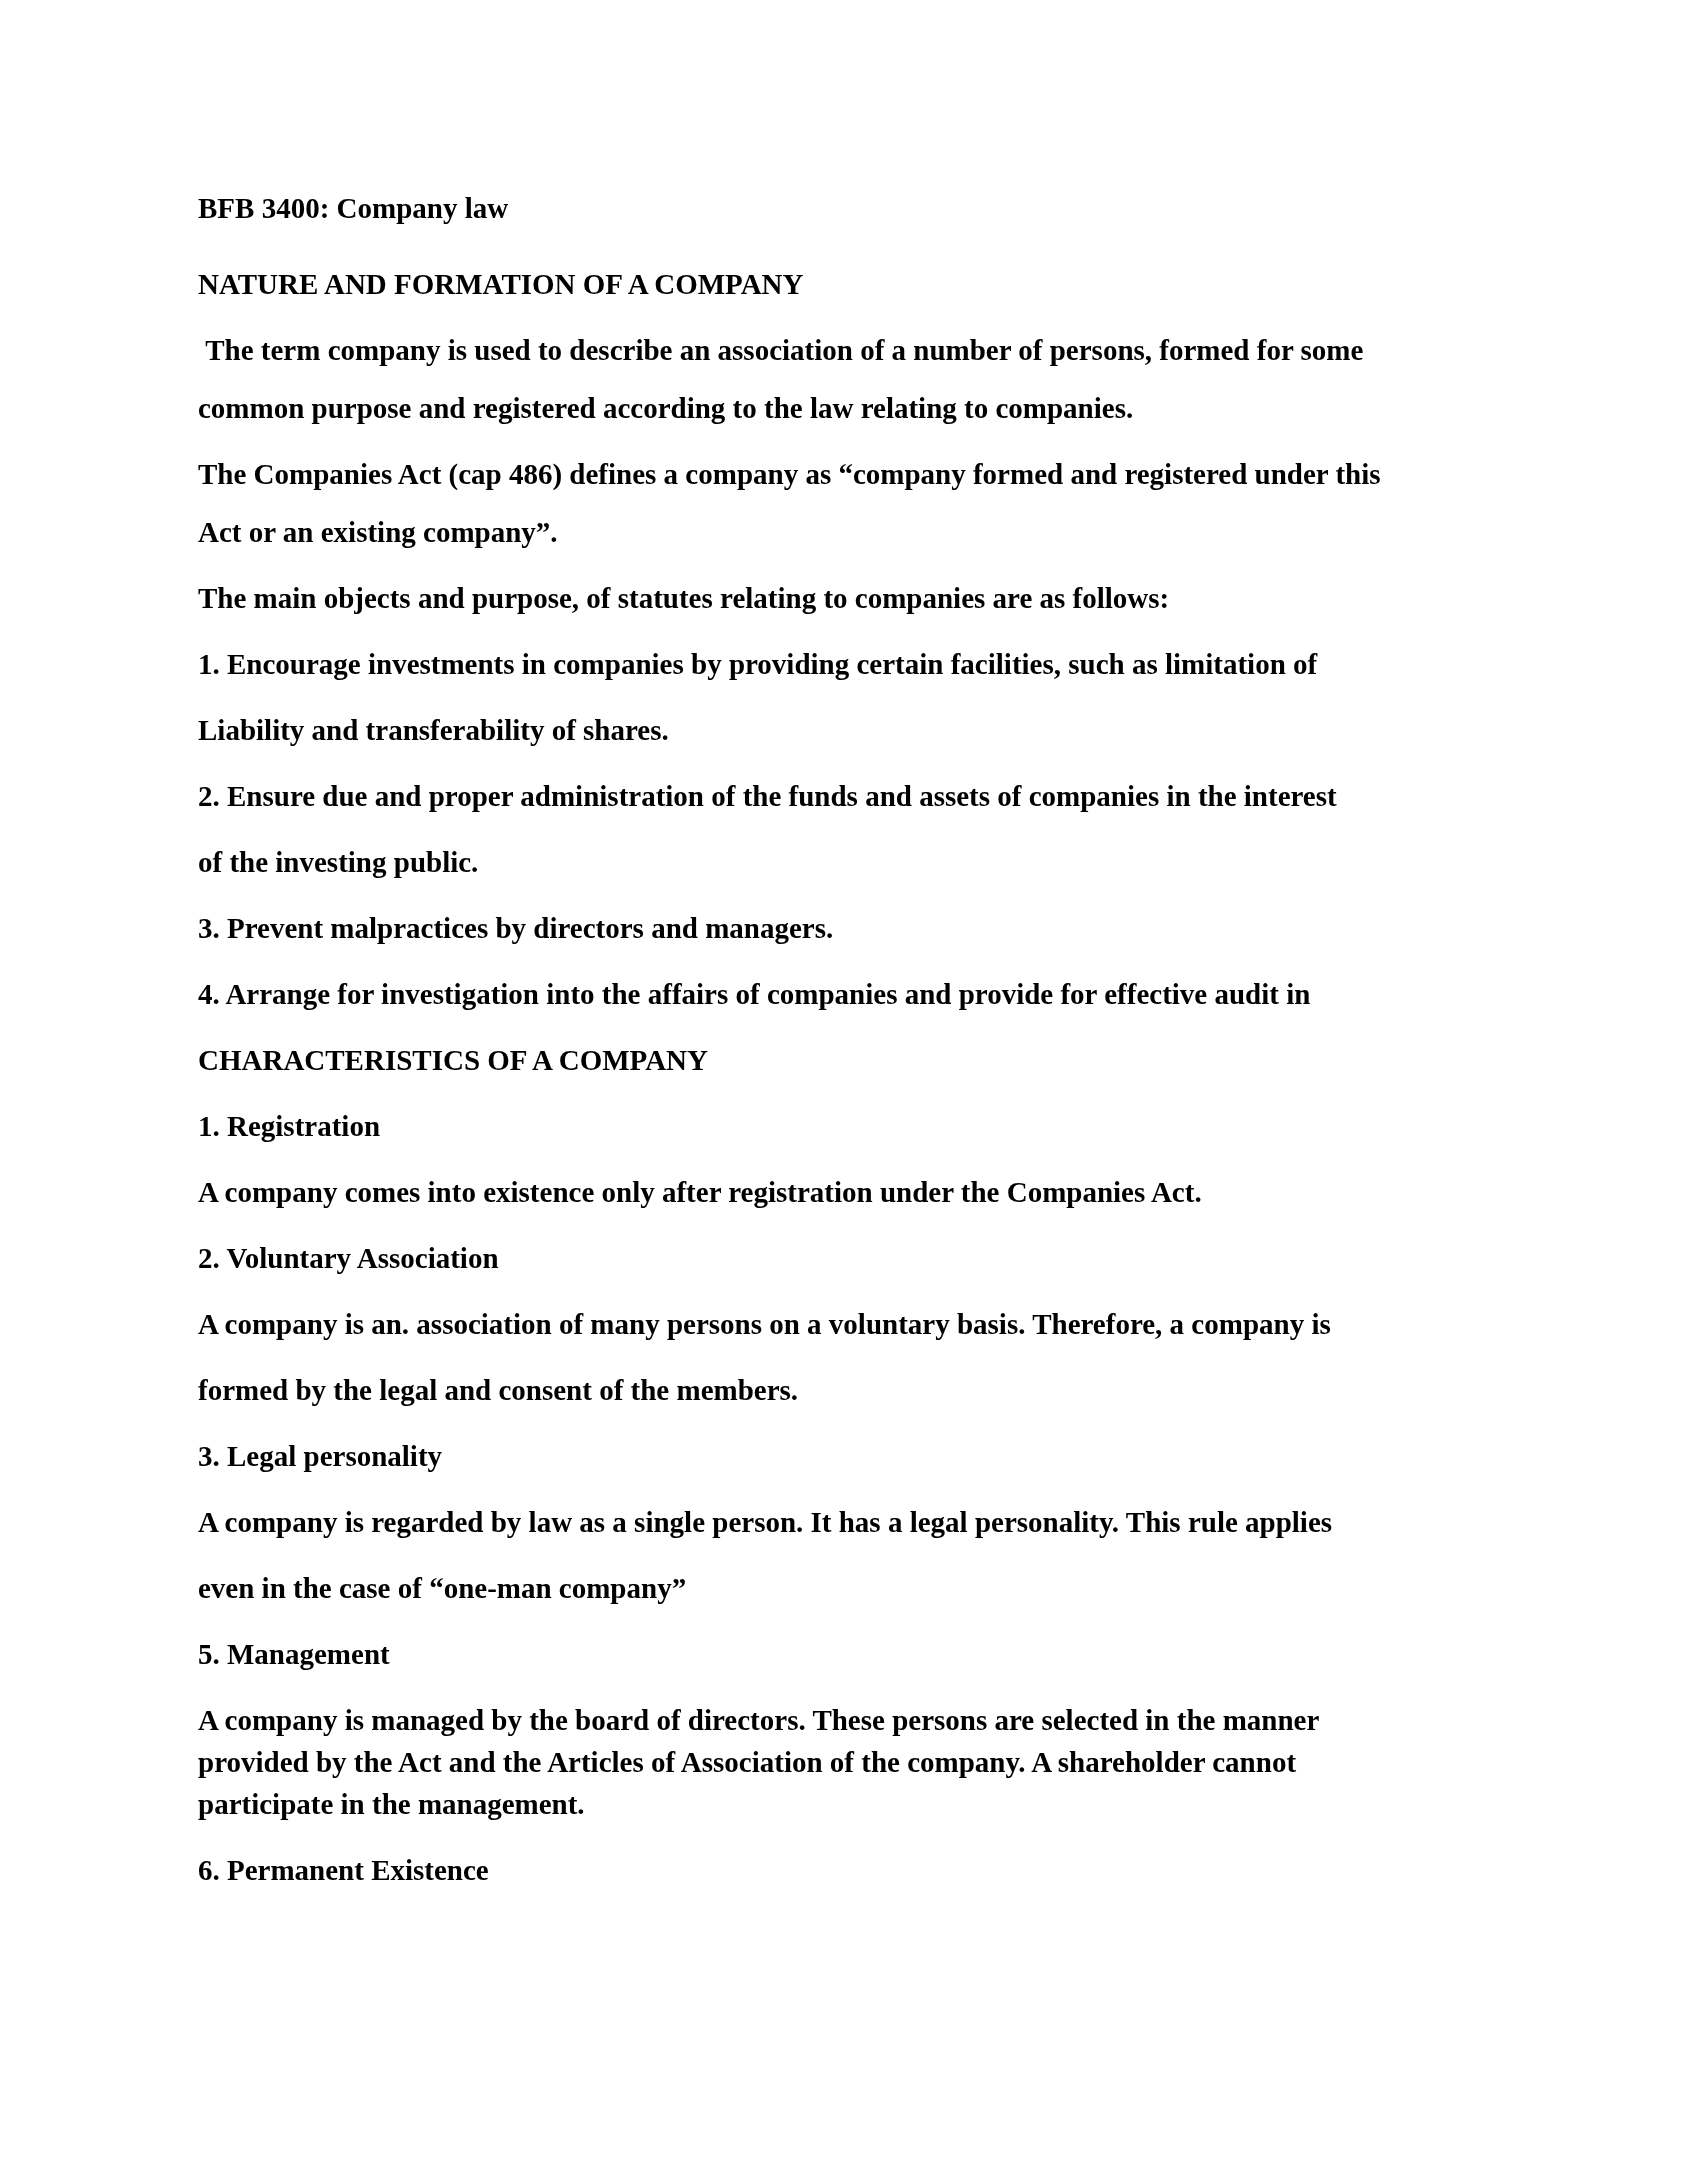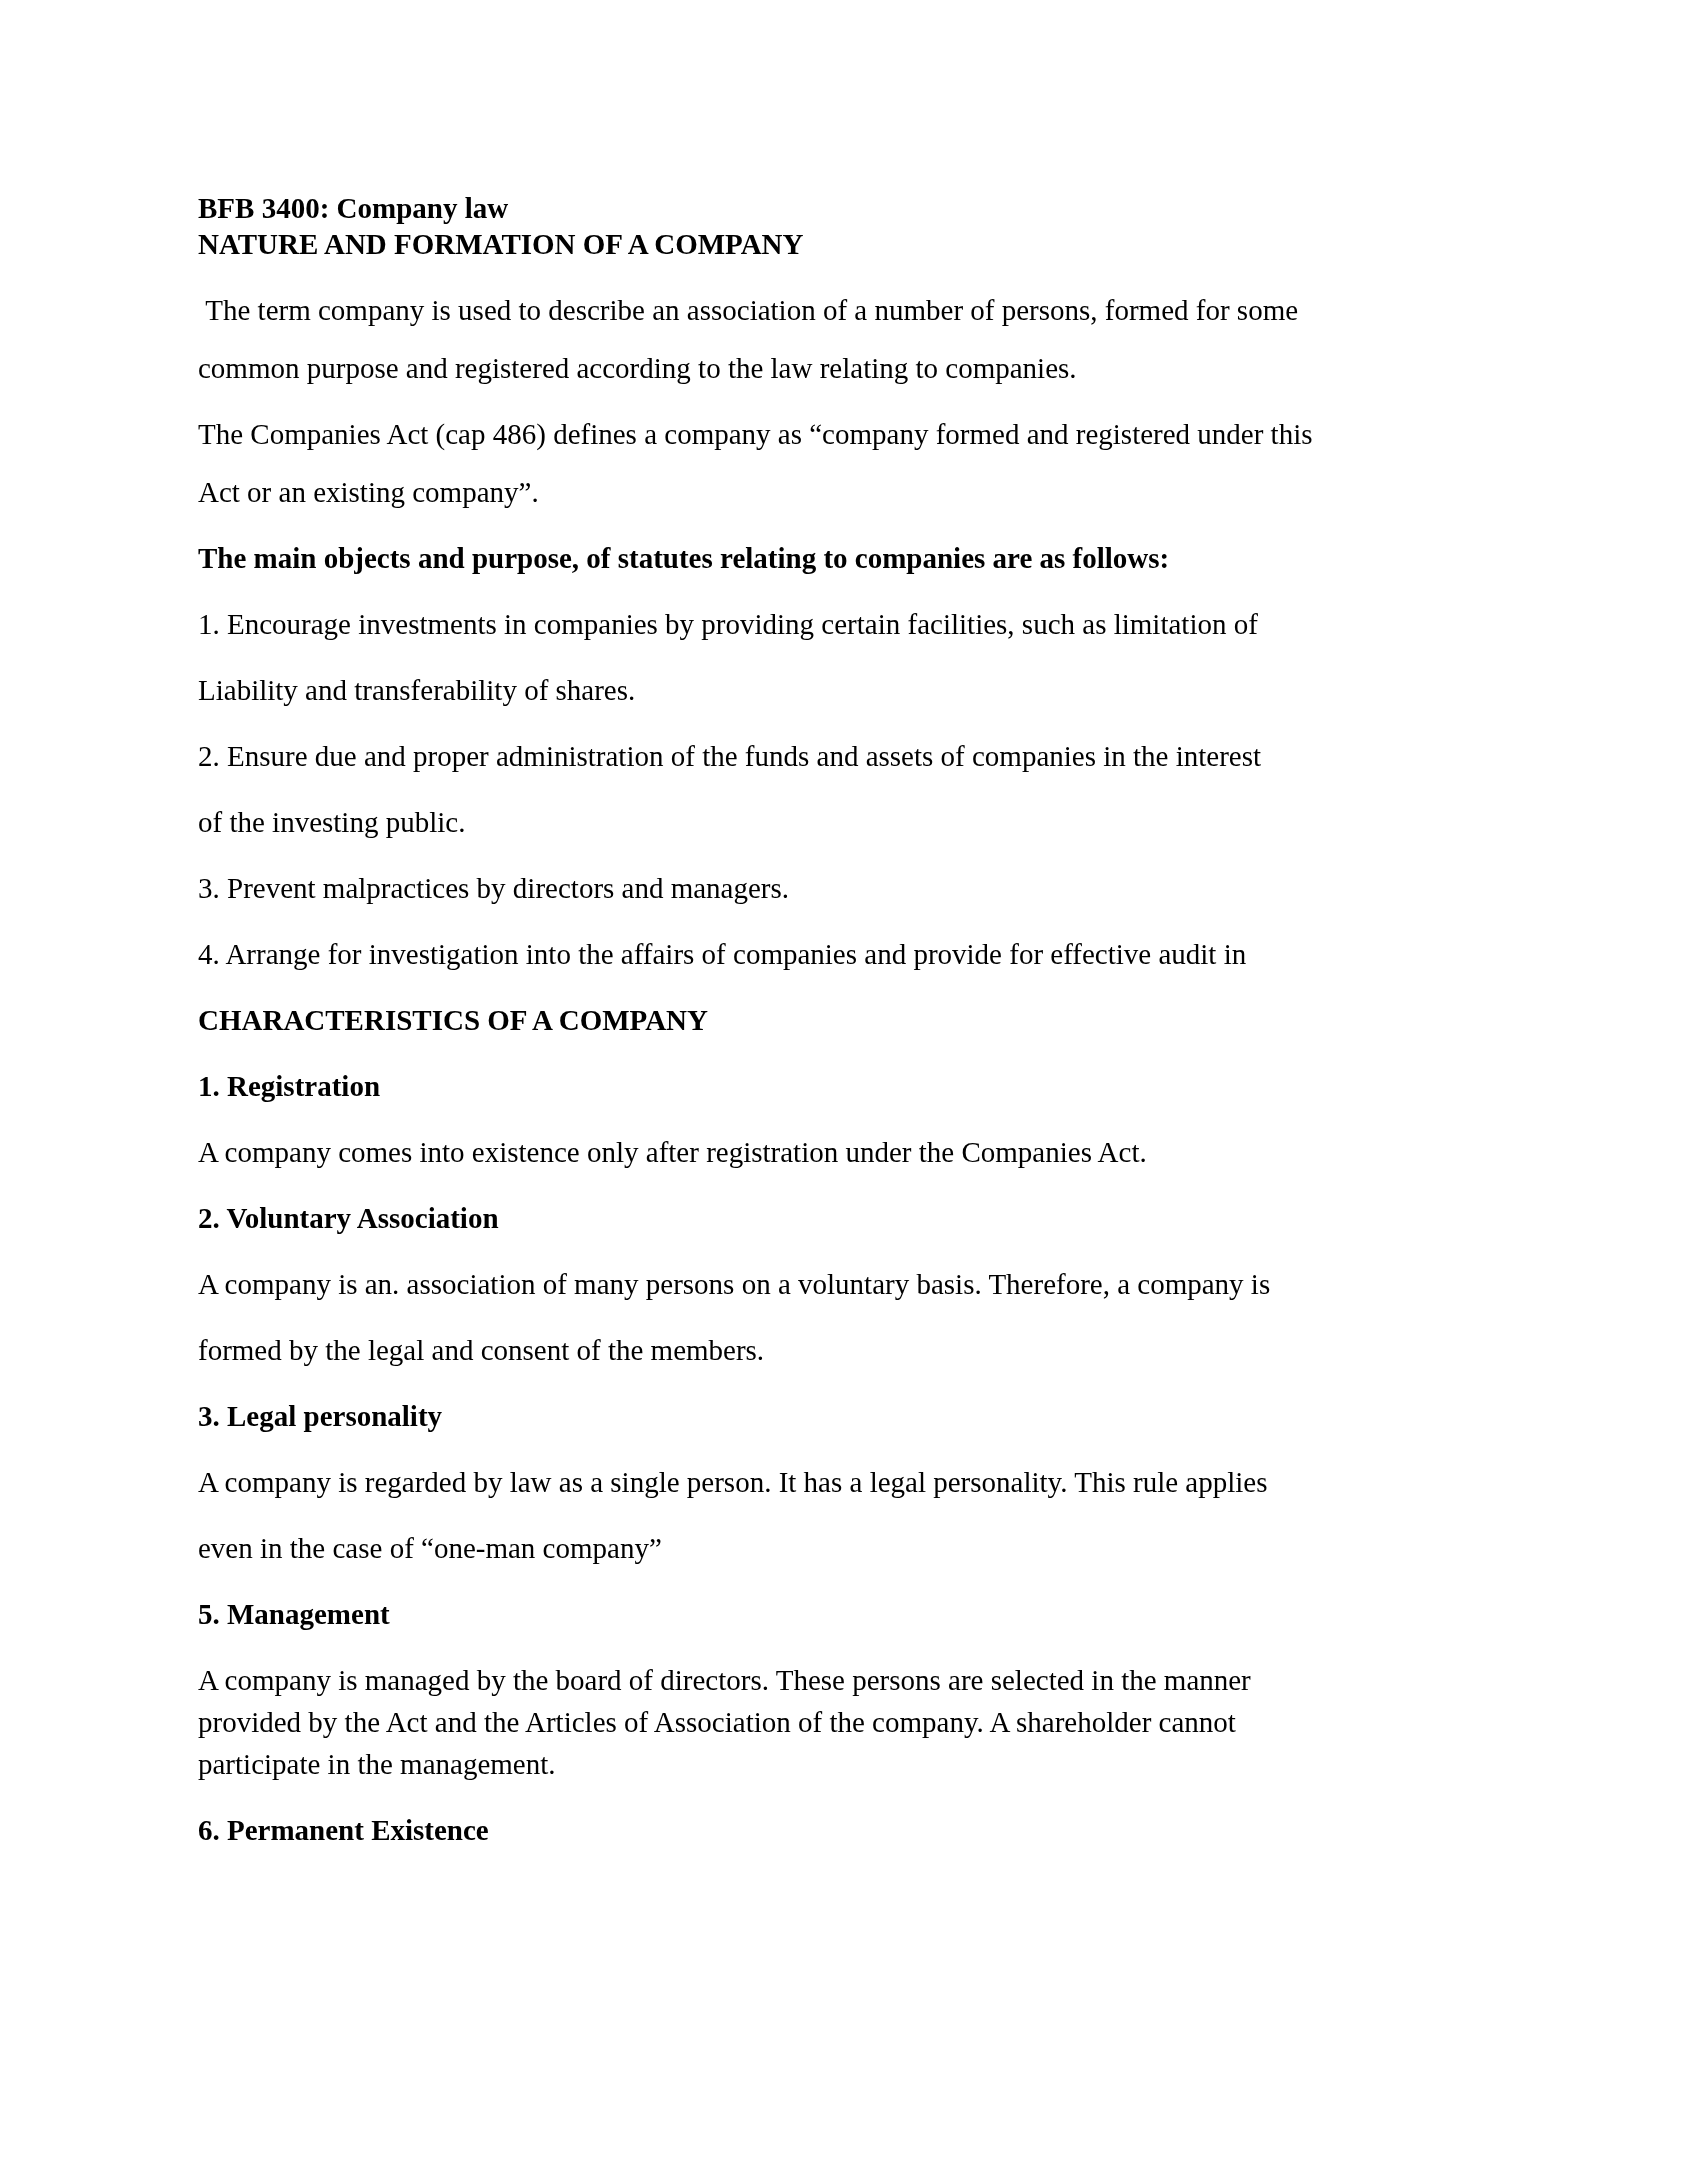--- a/index.html
+++ b/index.html
@@ -16,25 +16,25 @@
     width: 1687px;
     height: 2183px;
     background: #ffffff;
     padding: 190px 198px 0 198px;
     overflow: hidden;
   }
   .line {
     font-size: 29px;
     line-height: 36px;
     white-space: pre-wrap;
-    font-weight: normal;
+    font-weight: bold;
   }
   .bold { font-weight: bold; }
   
-  .mt-title { }  
+  .mt-title { margin-top: 40px; }  
   .mt-std   { margin-top: 30px; }  
   .mt-para  { margin-top: 22px; }  
   .mt-tight { margin-top: 6px;  }  
 </style>
 </head>
 <body>
 
 <div class="page">
 
   <div class="line bold">BFB 3400: Company law</div>

